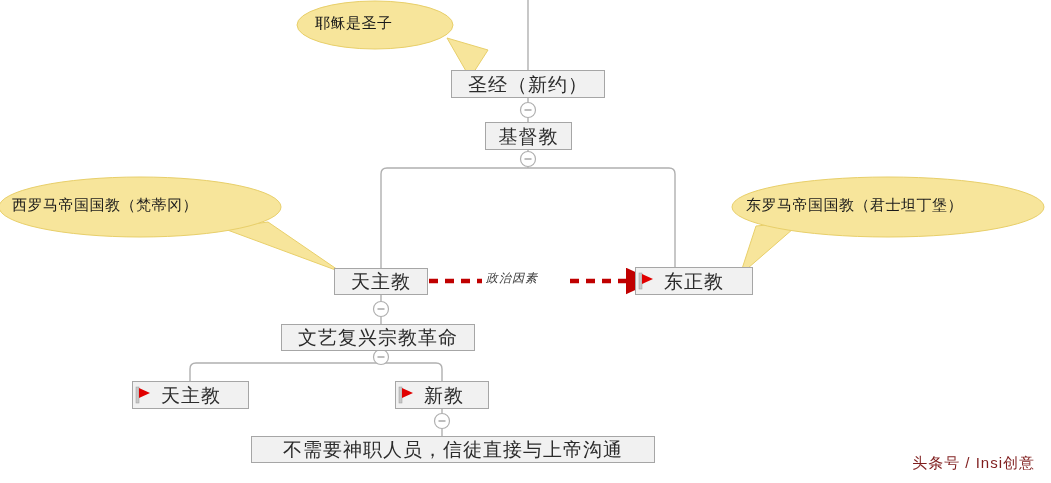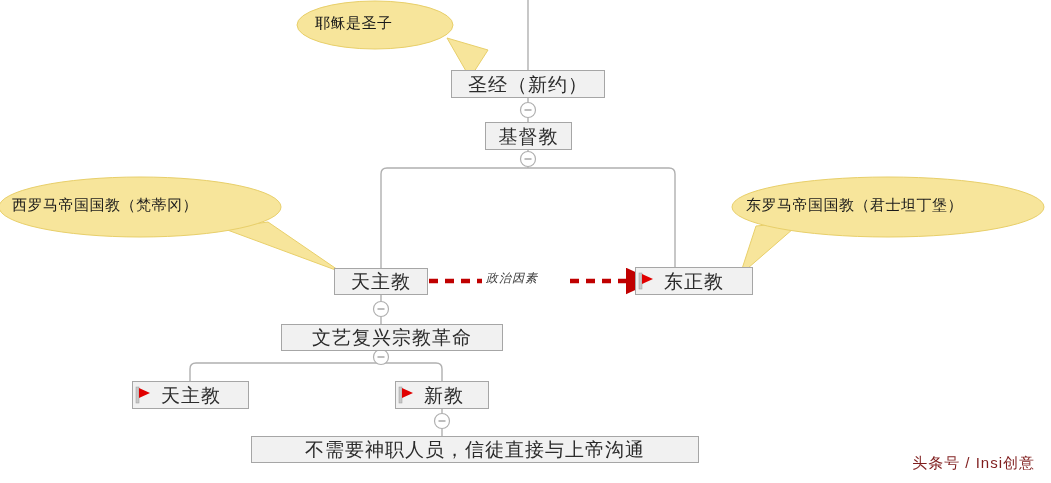--- a/index.html
+++ b/index.html
@@ -160,21 +160,21 @@
   <div class="node has-flag" style="left:635px; top:267px; width:118px; height:28px;">
     <span class="flag-icon">
       <svg viewBox="0 0 20 20" width="20" height="20">
         <rect x="3" y="2" width="3" height="16" fill="#c8c8c8" stroke="#9a9a9a" stroke-width="0.5"></rect>
         <path d="M6,3 L17,8 L6,13 Z" fill="#e00000"></path>
       </svg>
     </span>
     <span class="label">东正教</span>
   </div>
 
-  <div class="node" style="left:281px; top:324px; width:222px; height:27px;">
+  <div class="node" style="left:281px; top:324px; width:194px; height:27px;">
     <span class="label">文艺复兴宗教革命</span>
   </div>
 
   <div class="node has-flag" style="left:132px; top:381px; width:117px; height:28px;">
     <span class="flag-icon">
       <svg viewBox="0 0 20 20" width="20" height="20">
         <rect x="3" y="2" width="3" height="16" fill="#c8c8c8" stroke="#9a9a9a" stroke-width="0.5"></rect>
         <path d="M6,3 L17,8 L6,13 Z" fill="#e00000"></path>
       </svg>
     </span>
@@ -184,21 +184,21 @@
   <div class="node has-flag" style="left:395px; top:381px; width:94px; height:28px;">
     <span class="flag-icon">
       <svg viewBox="0 0 20 20" width="20" height="20">
         <rect x="3" y="2" width="3" height="16" fill="#c8c8c8" stroke="#9a9a9a" stroke-width="0.5"></rect>
         <path d="M6,3 L17,8 L6,13 Z" fill="#e00000"></path>
       </svg>
     </span>
     <span class="label">新教</span>
   </div>
 
-  <div class="node" style="left:251px; top:436px; width:448px; height:27px;">
+  <div class="node" style="left:251px; top:436px; width:404px; height:27px;">
     <span class="label">不需要神职人员，信徒直接与上帝沟通</span>
   </div>
 
   <div class="edge-label" style="left:484px; top:270px;">政治因素</div>
 
   <div class="callout-text" style="left:315px; top:14px;">耶稣是圣子</div>
 
   <div class="callout-text" style="left:12px; top:196px;">西罗马帝国国教（梵蒂冈）</div>
 
   <div class="callout-text" style="left:746px; top:196px;">东罗马帝国国教（君士坦丁堡）</div>

